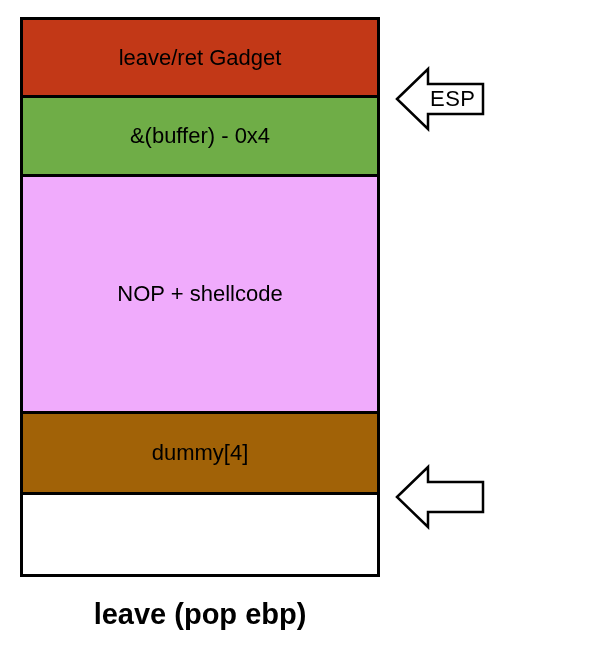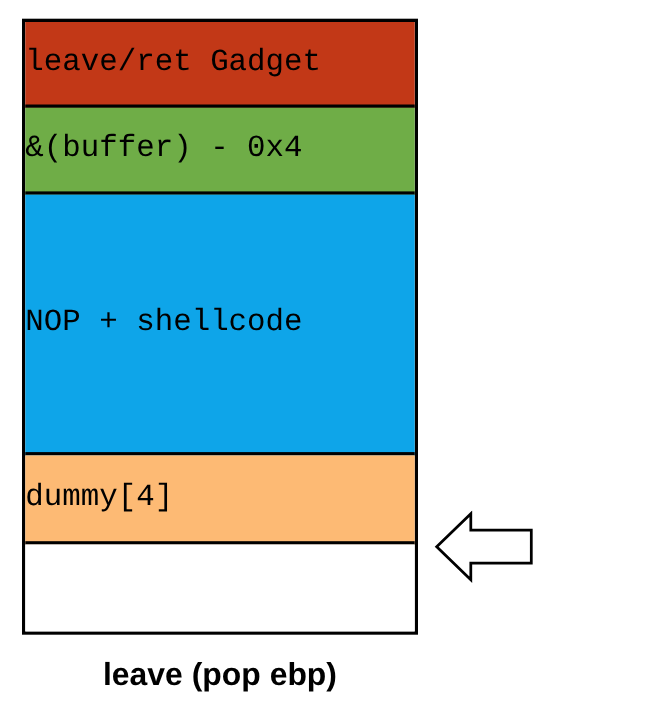--- a/index.html
+++ b/index.html
@@ -25,25 +25,24 @@
     height: 560px;
     box-sizing: border-box;
     border: 3px solid #000000;
     background: #ffffff;
   }
   .frame {
     box-sizing: border-box;
     border-bottom: 3px solid #000000;
     display: flex;
     align-items: center;
-    justify-content: flex-start;
-    font-size: 28px;
+    justify-content: center;
+    font-size: 22px;
     line-height: 1;
     background: #ffffff;
-    font-family: Liberation Mono, monospace;
   }
   .frame:last-child { border-bottom: none; }
   .f0 { height: 78px; }
   .f1 { height: 79px; }
   .f2 { height: 237px; }
   .f3 { height: 81px; }
   .f4 { height: 79px; }
   .frame-label { text-align: center; }
   
   .caption {
@@ -81,31 +80,37 @@
 
 <div class="canvas">
 
   <div class="stack">
     <div class="frame f0" style="background-color: rgb(194, 56, 23);">
       <span class="frame-label">leave/ret Gadget</span>
     </div>
     <div class="frame f1" style="background-color: rgb(111, 173, 71);">
       <span class="frame-label">&amp;(buffer) - 0x4</span>
     </div>
-    <div class="frame f2" style="background-color: #0ea5e9;">
+    <div class="frame f2" style="background-color: #f0abfc;">
       <span class="frame-label">NOP + shellcode</span>
     </div>
-    <div class="frame f3" style="background-color: #fdba74;">
+    <div class="frame f3" style="background-color: #a16207;">
       <span class="frame-label">dummy[4]</span>
     </div>
     <div class="frame f4" style="background-color: rgb(255, 255, 255);">
       <span class="frame-label"></span>
     </div>
   </div>
 
+  <div class="pointer pointer-esp">
+    <svg width="92" height="66" viewBox="0 0 92 66">
+      <polygon points="3,33 34,3 34,18 89,18 89,48 34,48 34,63" fill="#ffffff" stroke="#000000" stroke-width="2.5" stroke-linejoin="miter"></polygon>
+    </svg>
+    <span class="pointer-label">ESP</span>
+  </div>
 
   <div class="pointer pointer-ebp">
     <svg width="92" height="66" viewBox="0 0 92 66">
       <polygon points="3,33 34,3 34,18 89,18 89,48 34,48 34,63" fill="#ffffff" stroke="#000000" stroke-width="2.5" stroke-linejoin="miter"></polygon>
     </svg>
   </div>
 
   <div class="caption">leave (pop ebp)</div>
 
 </div>

